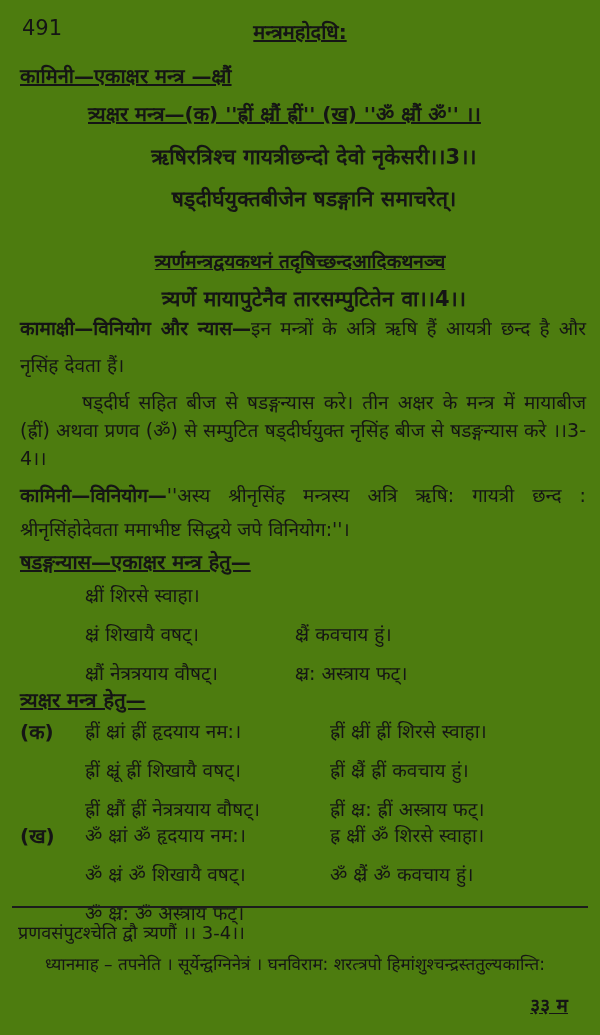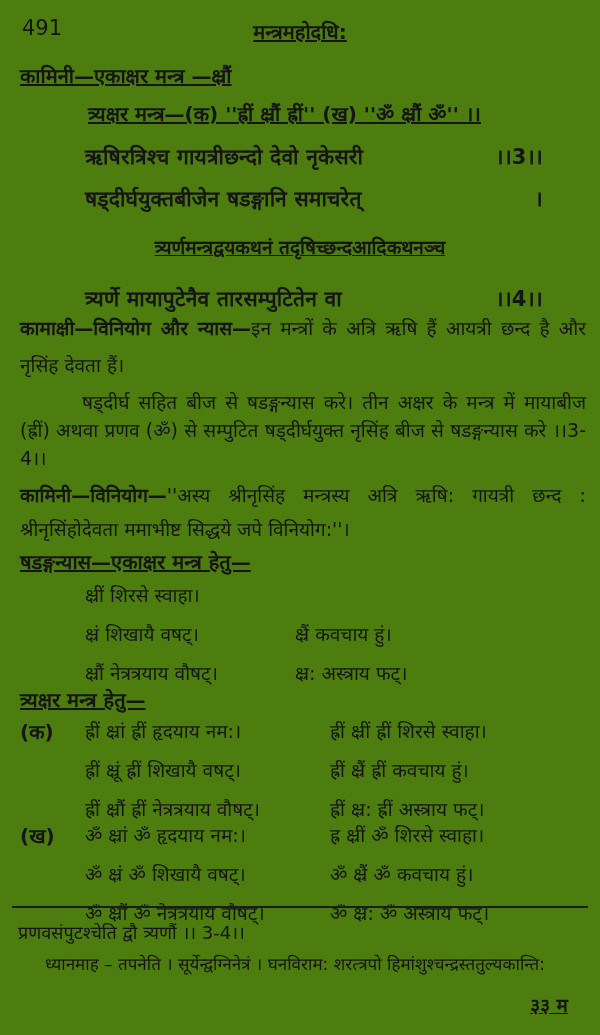--- a/index.html
+++ b/index.html
@@ -4,21 +4,21 @@
 <style>
   html,body{margin:0;padding:0;}
   body{width:600px;height:1035px;background:#ffffff;overflow:hidden;}
   .page{
     position:relative;width:600px;height:1035px;background:#4d7c0f;color:#151515;
     font-family:"DejaVu Sans","Liberation Sans",sans-serif;
   }
   .abs{position:absolute;}
   .b{font-weight:bold;text-decoration:underline;}
   .center{left:0;right:0;text-align:center;}
-  .verse{display:flex;justify-content:space-between;font-weight:bold;font-size:21px;letter-spacing:.2px;}
+  .verse{display:flex;justify-content:center;font-weight:bold;font-size:21px;letter-spacing:.2px;}
   .verse .vnum{font-weight:bold;}
   .para{text-align:justify;font-size:19px;}
   .lead{font-weight:bold;}
   .mrow{display:flex;font-size:19px;margin-bottom:13px;}
   .mcell-l{width:210px;}
   .mcell-l2{width:245px;}
   .marker{font-weight:bold;font-size:20px;}
   .rule{background:#1c1c1c;height:2px;}
   .ftr{font-size:17px;}
 </style>
@@ -34,21 +34,21 @@
   <div class="abs b" style="left:88px;top:100px;font-size:20px;text-align:right;">त्र्यक्षर मन्त्र—(क) ''ह्रीं क्ष्रौं ह्रीं''  (ख) ''ॐ क्ष्रौं ॐ'' ।।</div>
 
   <div class="abs verse" style="left:85px;top:142px;width:458px;">
     <span>ऋषिरत्रिश्च गायत्रीछन्दो देवो नृकेसरी</span>
     <span class="vnum">।।3।।</span>
   </div>
   <div class="abs verse" style="left:85px;top:184px;width:458px;">
     <span>षड्दीर्घयुक्तबीजेन षडङ्गानि समाचरेत्</span>
     <span class="vnum">।</span>
   </div>
-  <div class="abs center b" style="top:234px;font-size:19px;">त्र्यर्णमन्त्रद्वयकथनं तदृषिच्छन्दआदिकथनञ्च</div>
+  <div class="abs center b" style="top:248px;font-size:19px;">त्र्यर्णमन्त्रद्वयकथनं तदृषिच्छन्दआदिकथनञ्च</div>
   <div class="abs verse" style="left:85px;top:284px;width:458px;">
     <span>त्र्यर्णे मायापुटेनैव तारसम्पुटितेन वा</span>
     <span class="vnum">।।4।।</span>
   </div>
 
   <p class="abs para" style="left:20px;top:310px;width:566px;line-height:37px;margin:0;"><span class="lead">कामाक्षी—विनियोग और न्यास—</span><span>इन मन्त्रों के अत्रि ऋषि हैं आयत्री छन्द है और नृसिंह देवता हैं।</span></p>
 
   <p class="abs para" style="left:20px;top:388px;width:566px;line-height:28px;margin:0;text-indent:62px;">षड्दीर्घ सहित बीज से षडङ्गन्यास करे। तीन अक्षर के मन्त्र में मायाबीज (ह्रीं) अथवा प्रणव (ॐ) से सम्पुटित षड्दीर्घयुक्त नृसिंह बीज से षडङ्गन्यास करे ।।3-4।।</p>
 
   <p class="abs para" style="left:20px;top:478px;width:566px;line-height:34px;margin:0;"><span class="lead">कामिनी—विनियोग—</span><span>''अस्य श्रीनृसिंह मन्त्रस्य अत्रि ऋषि: गायत्री छन्द : श्रीनृसिंहोदेवता ममाभीष्ट सिद्धये जपे विनियोग:''।</span></p>
@@ -91,21 +91,20 @@
   <div class="abs" style="left:85px;top:822px;width:505px;">
     <div class="mrow">
       <span class="mcell-l2">ॐ क्ष्रां ॐ हृदयाय नम:।</span>
       <span>ह्र क्ष्रीं ॐ शिरसे स्वाहा।</span>
     </div>
     <div class="mrow">
       <span class="mcell-l2">ॐ क्ष्रं ॐ शिखायै वषट्।</span>
       <span>ॐ क्ष्रैं ॐ कवचाय हुं।</span>
     </div>
     <div class="mrow">
-      <span class="mcell-l2">ॐ क्ष्रौं ॐ नेत्रत्रयाय वौषट्।</span>
       <span>ॐ क्ष्र: ॐ अस्त्राय फट्।</span>
     </div>
   </div>
 
   <div class="abs rule" style="left:12px;top:906px;width:576px;"></div>
   <div class="abs ftr" style="left:18px;top:920px;font-size:18px;">प्रणवसंपुटश्चेति द्वौ त्र्यणौं ।। 3-4।।</div>
   <div class="abs ftr" style="left:45px;top:952px;width:548px;">ध्यानमाह – तपनेति । सूर्येन्द्वग्निनेत्रं  । घनविराम:  शरत्त्रपो हिमांशुश्चन्द्रस्ततुल्यकान्ति:</div>
 
   <div class="abs b" style="right:32px;top:992px;font-size:19px;">३३ म</div>
 

